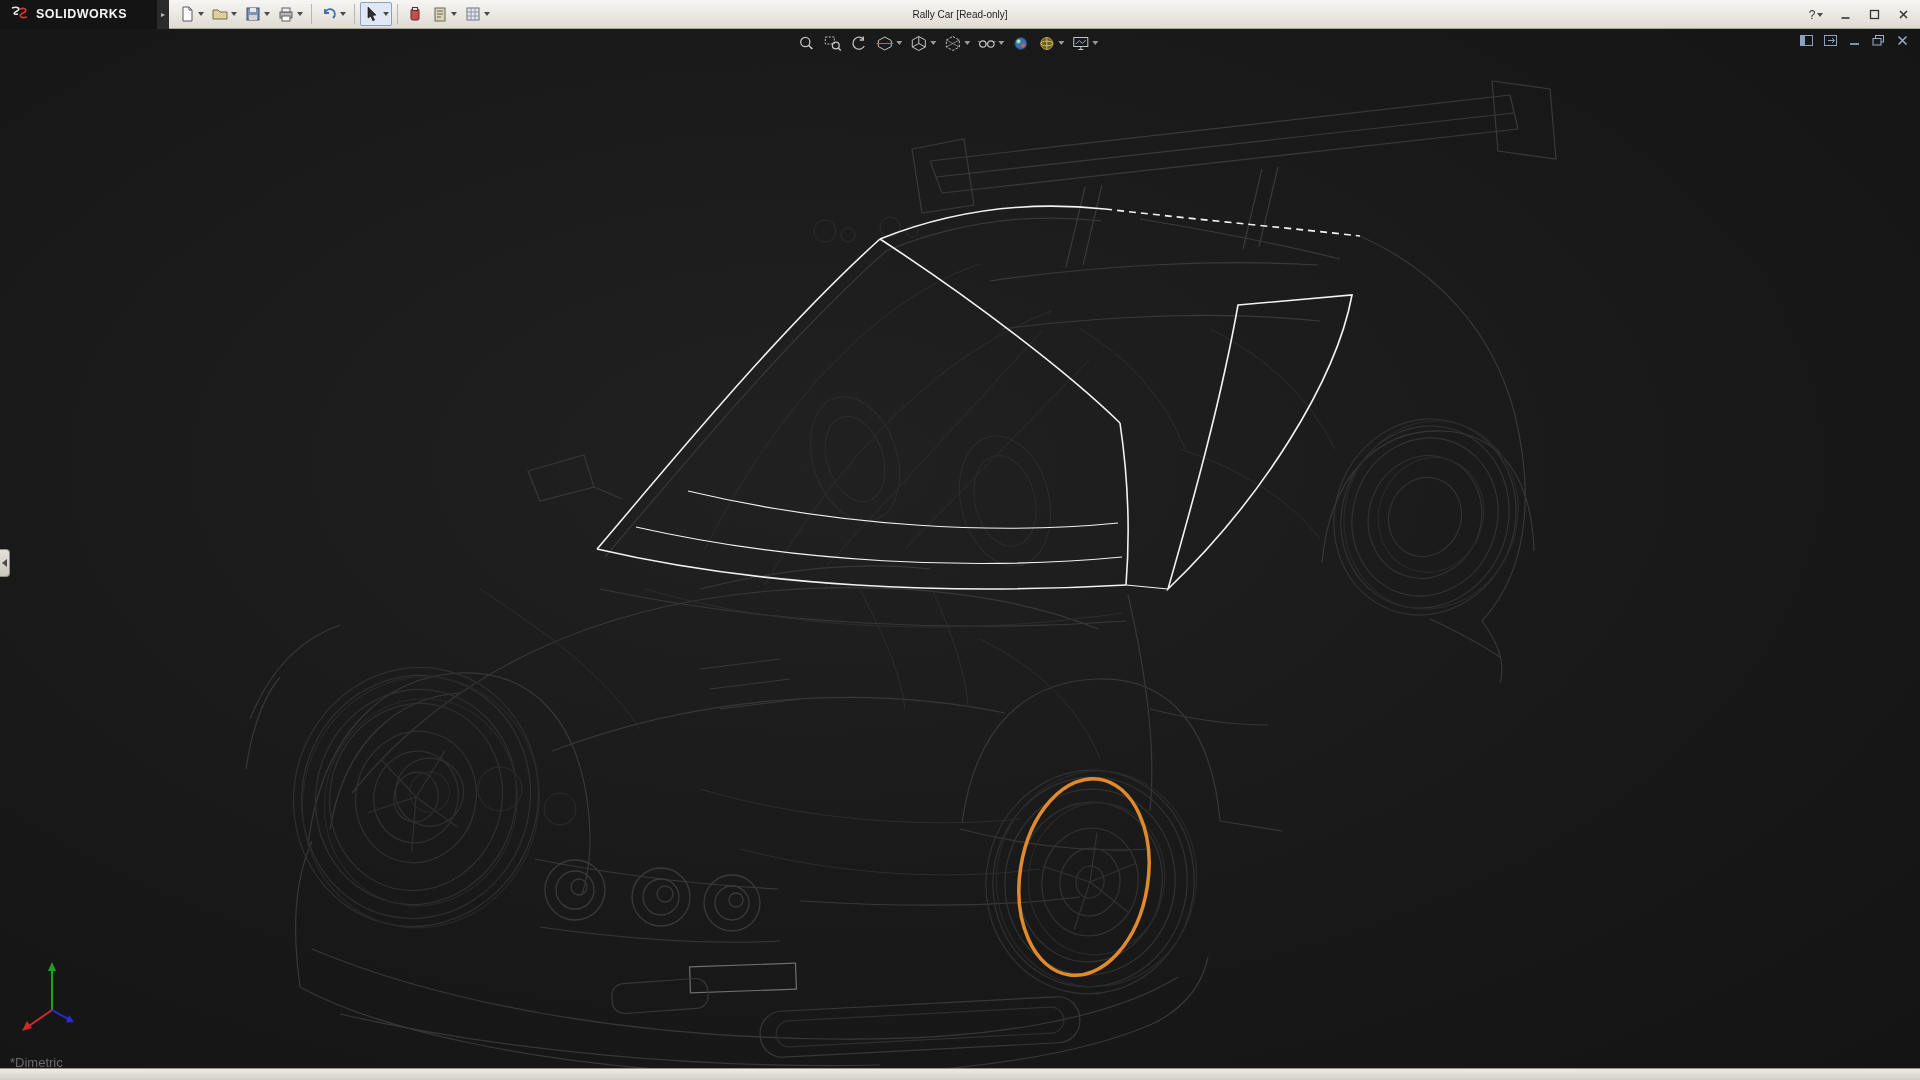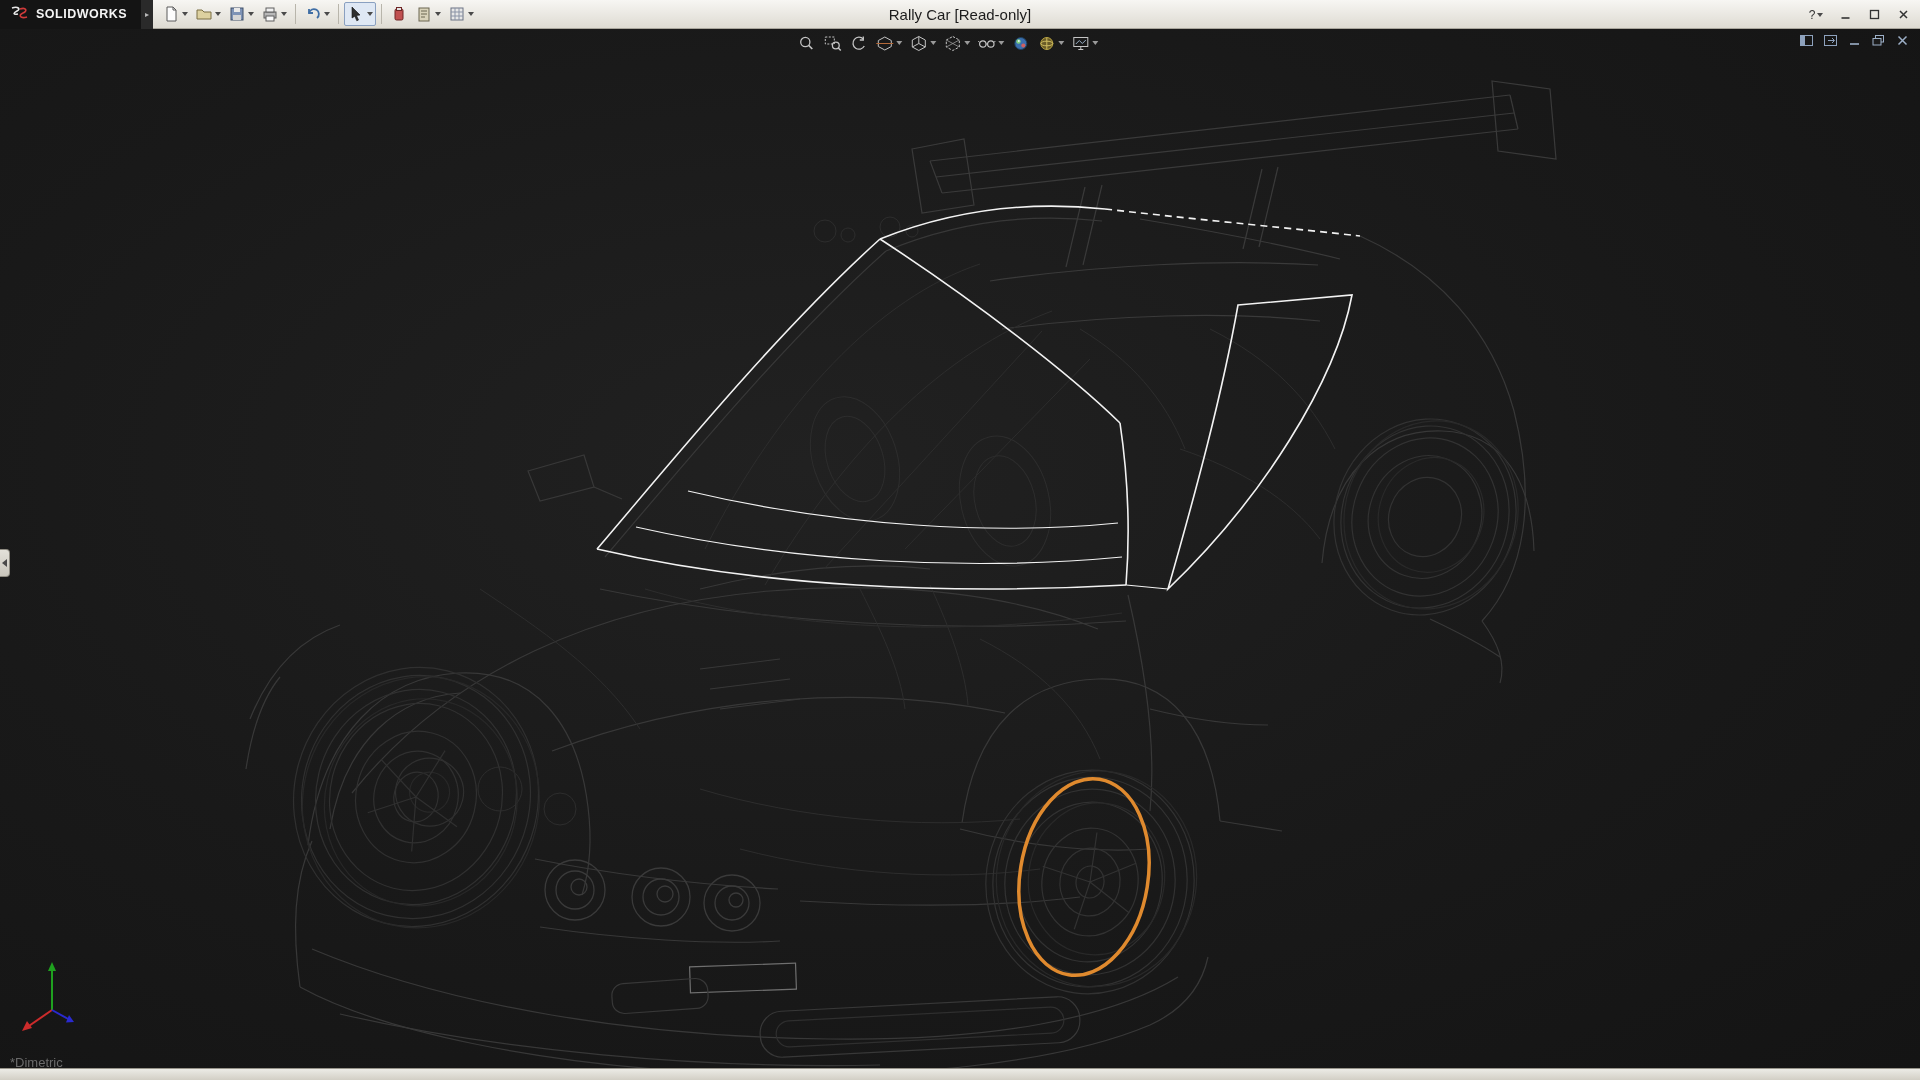--- a/index.html
+++ b/index.html
@@ -4,35 +4,35 @@
 <style>
   * { margin:0; padding:0; box-sizing:border-box; }
   html,body { width:1920px; height:1080px; overflow:hidden; background:#1a1a1a;
               font-family:"Liberation Sans", sans-serif; }
 
   
   .titlebar { position:absolute; top:0; left:0; width:1920px; height:29px;
     background:linear-gradient(#f7f6f3,#dedbd2); border-bottom:1px solid #a9a69c;
     display:flex; align-items:center; z-index:30; }
   .logo { height:29px; background:#141414; color:#fff; display:flex; align-items:center;
-    padding:0 14px 0 8px; gap:6px; }
+    padding:0 30px 0 8px; gap:6px; }
   .logo-glyph { width:22px; height:16px; }
   .logo-text { font-size:12.5px; font-weight:bold; letter-spacing:.5px; color:#f4f4f4; }
   .logo-expander { width:12px; height:29px; background:#2a2a2a; color:#bbb; font-size:8px;
     display:flex; align-items:center; justify-content:center; }
   .tb-group { display:flex; align-items:center; margin-left:6px; gap:1px; }
   .tb-btn { height:24px; display:flex; align-items:center; padding:0 2px; border:1px solid transparent;
     border-radius:2px; }
   .tb-btn.pressed { border-color:#8aa0c0; background:#dfe8f4; }
   .tb-btn svg { width:18px; height:18px; }
   .caret { width:0; height:0; border-left:3.5px solid transparent; border-right:3.5px solid transparent;
     border-top:4px solid #4a4a4a; margin-left:2px; }
   .tb-sep { width:1px; height:20px; background:#b8b5ab; margin:0 4px; }
   .main-title { position:absolute; left:50%; top:0; transform:translateX(-50%); height:29px;
-    display:flex; align-items:center; font-size:15px; color:#1c1c1c; }
+    display:flex; align-items:center; font-size:10px; color:#1c1c1c; }
   .win-controls { position:absolute; right:4px; top:0; height:29px; display:flex; align-items:center; gap:3px; }
   .win-btn { width:26px; height:20px; display:flex; align-items:center; justify-content:center;
     border-radius:2px; color:#333; font-size:12px; }
   .win-btn svg { width:11px; height:11px; }
 
   
   .viewport { position:absolute; top:29px; left:0; width:1920px; height:1039px;
     background:radial-gradient(ellipse at 42% 42%, #212121 0%, #191919 55%, #141414 100%);padding-left:18px; }
   .car-svg { position:absolute; inset:0; width:100%; height:100%; }
 

